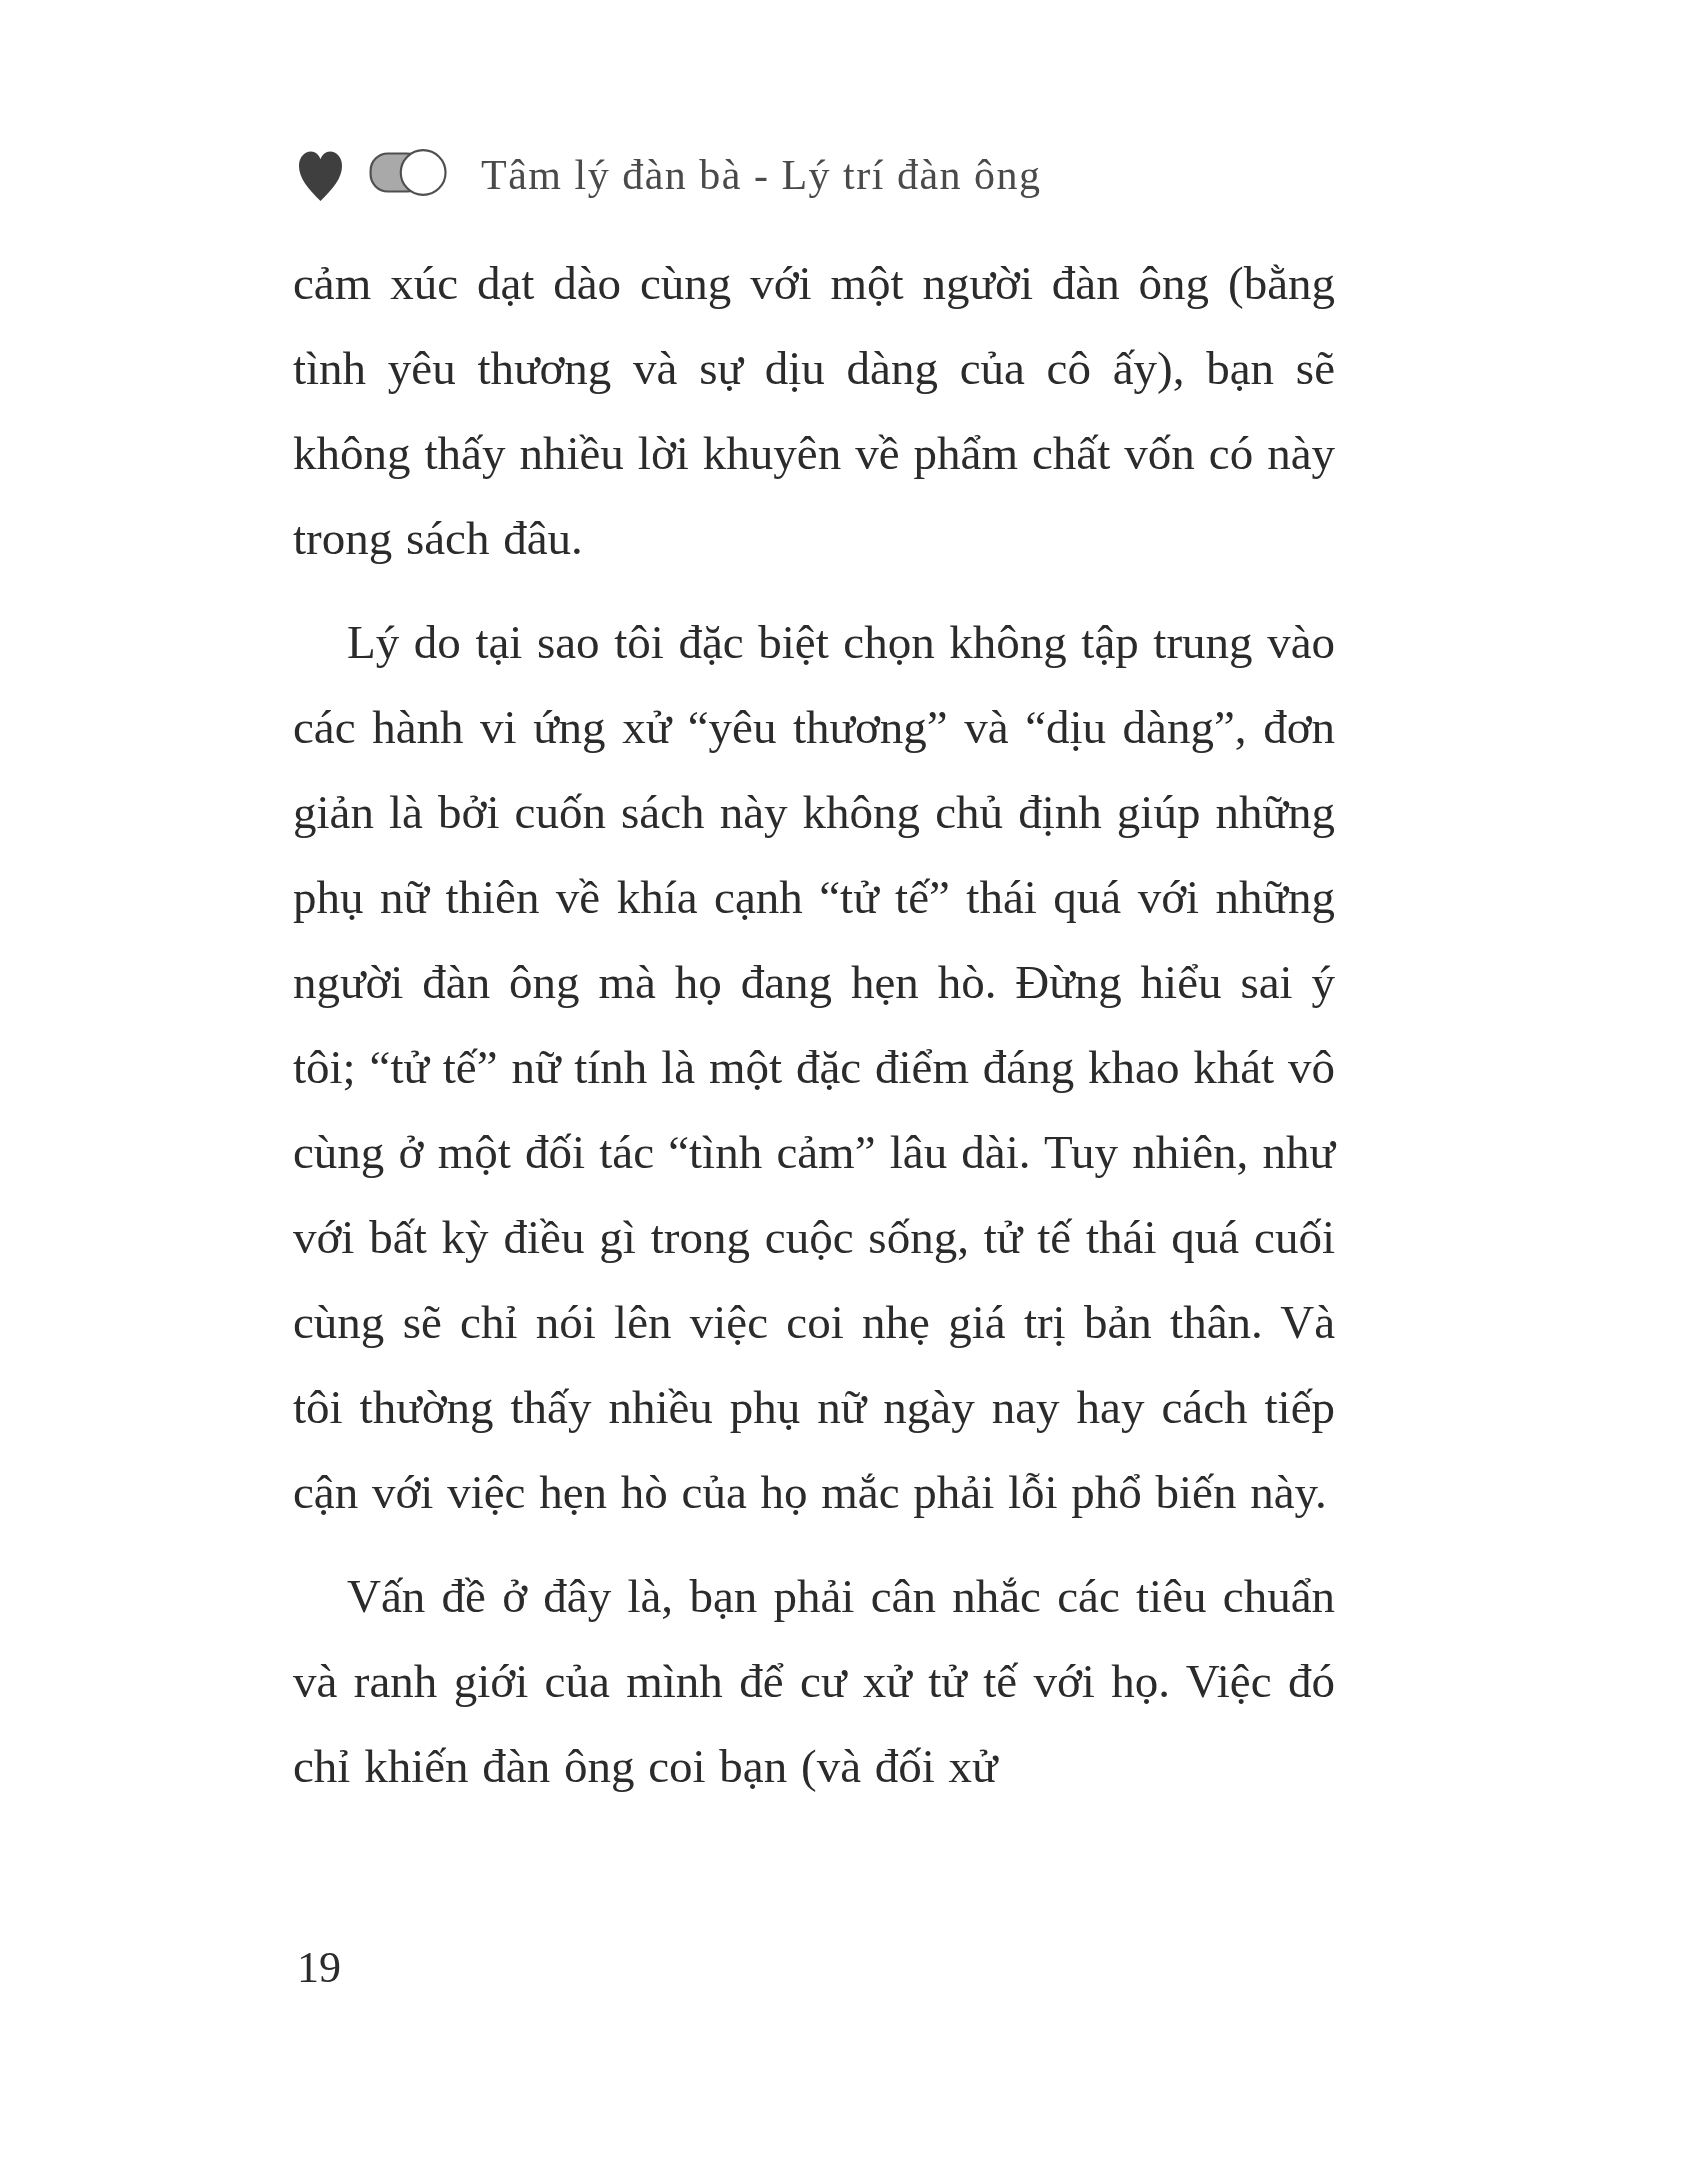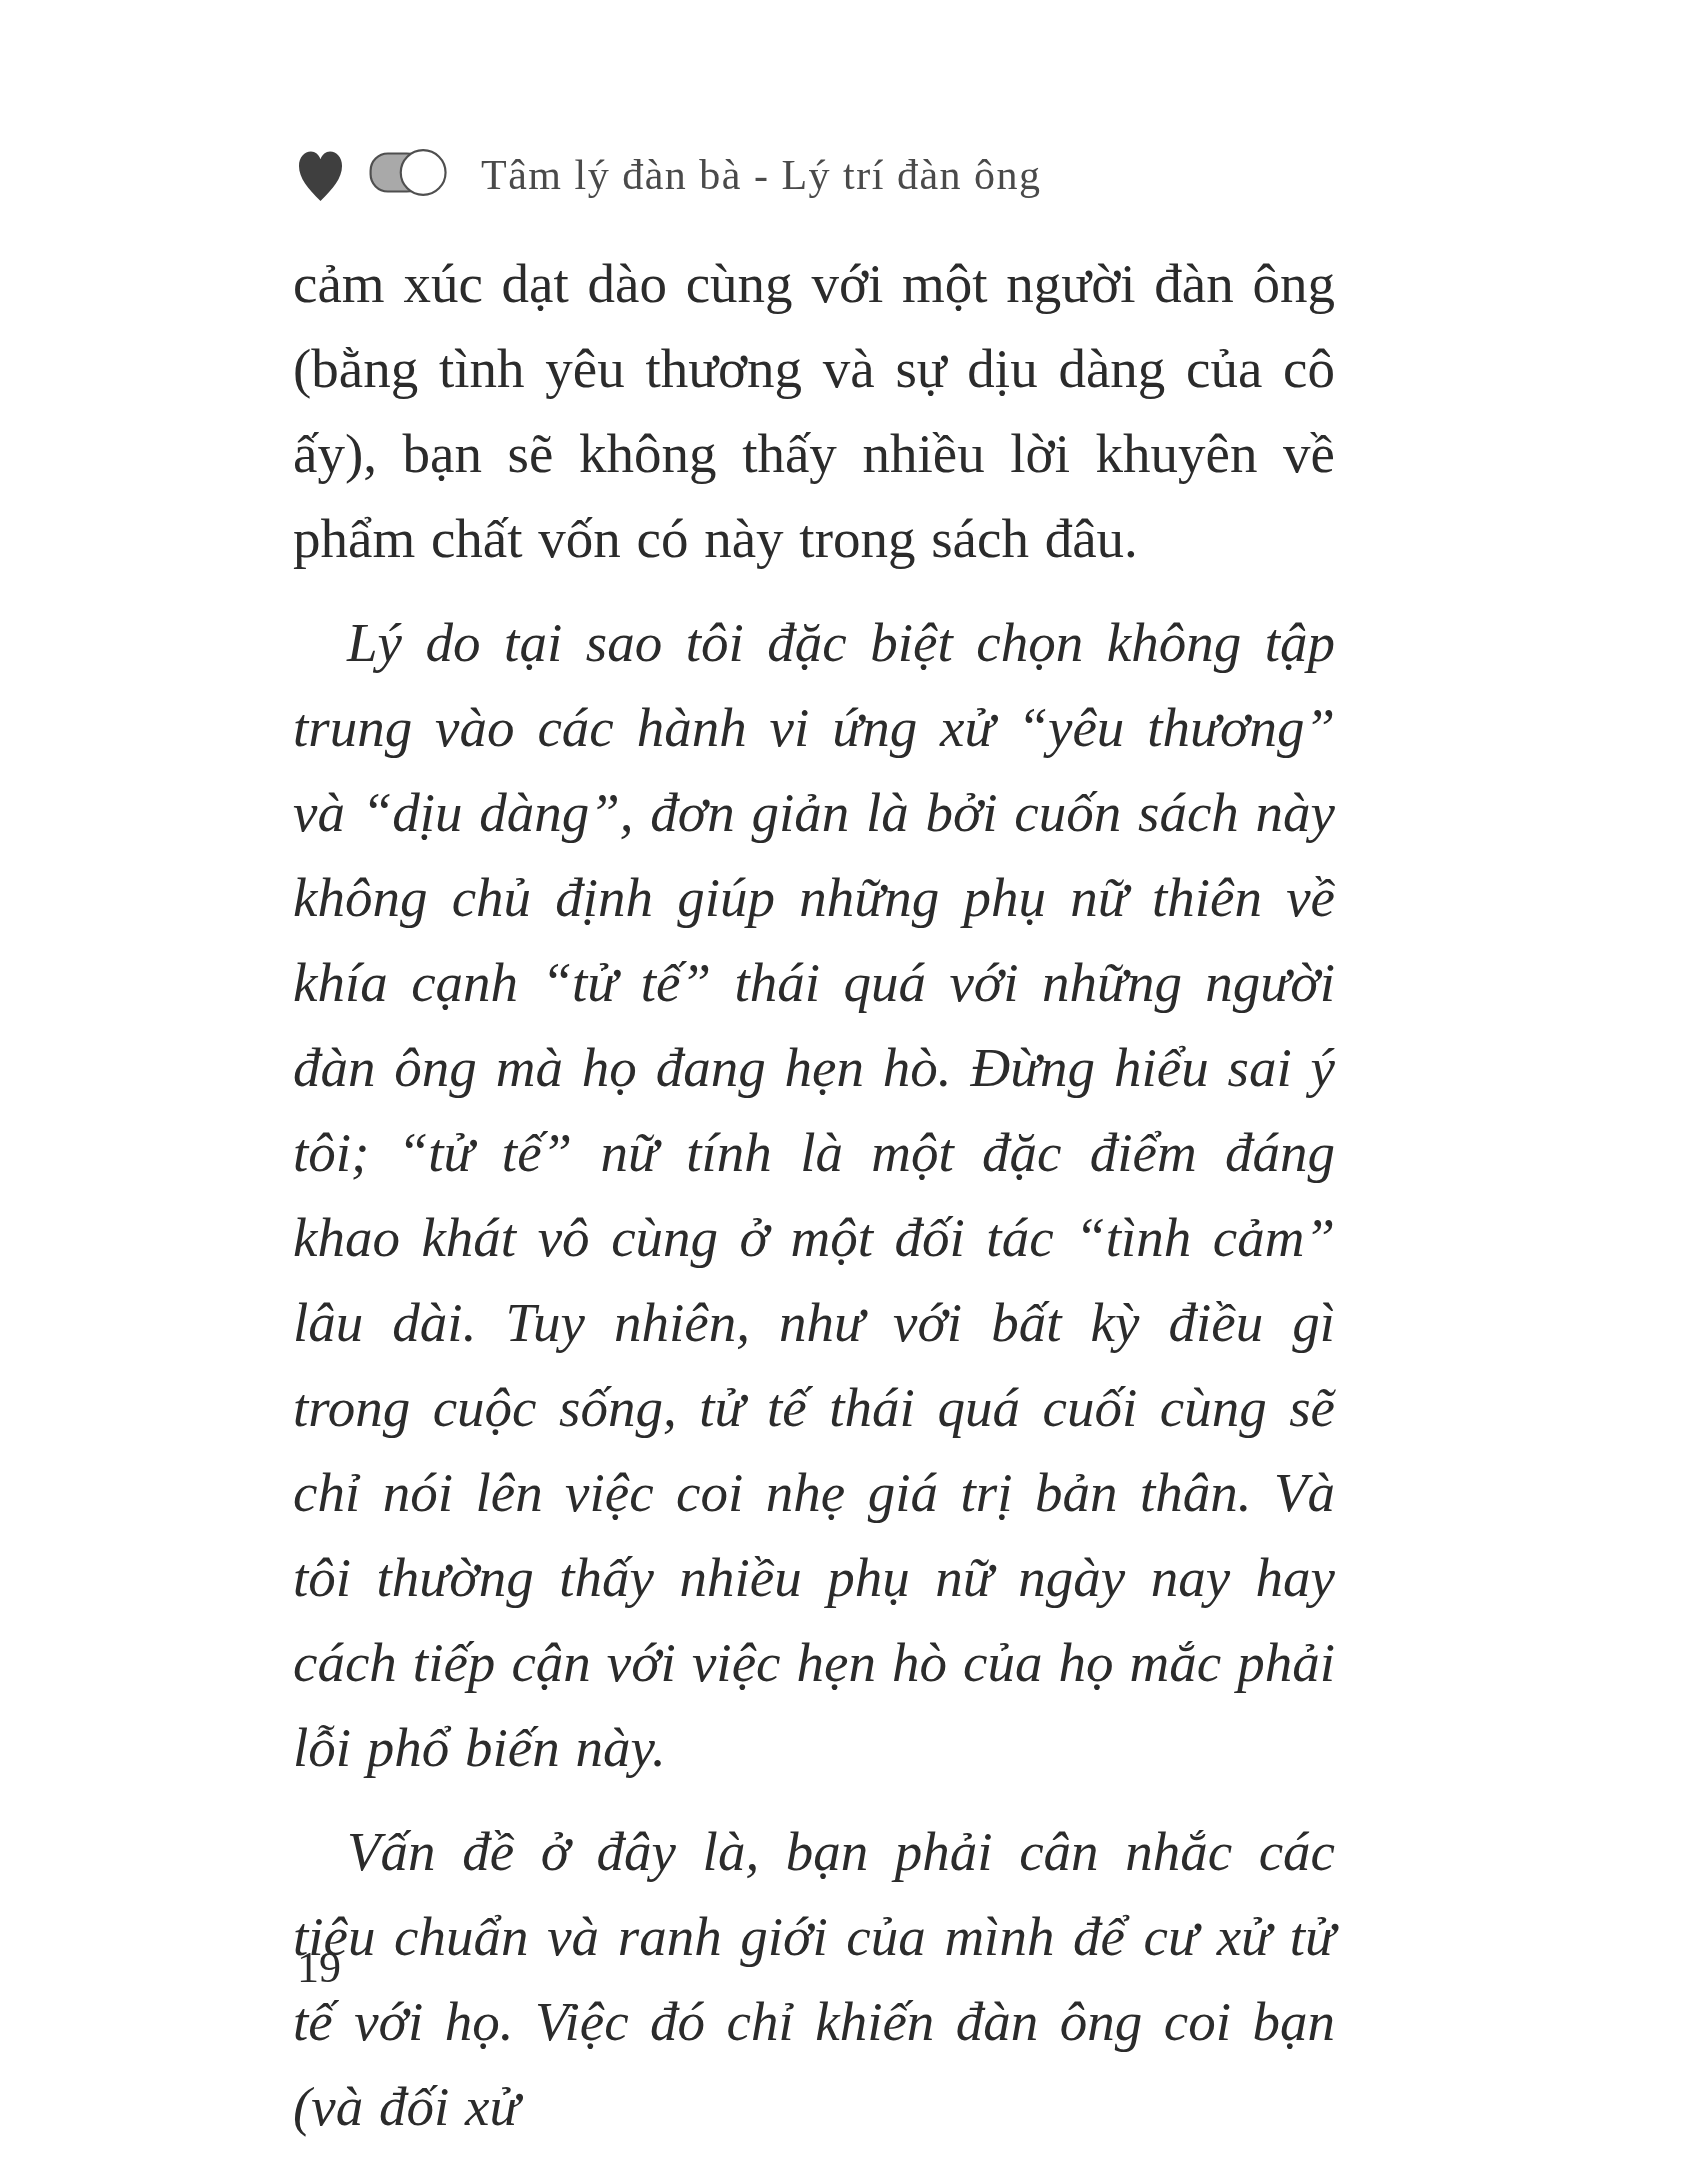--- a/index.html
+++ b/index.html
@@ -28,28 +28,28 @@
     line-height: 61px;
     color: var(--header-text, #4a4a4a);
     letter-spacing: 1.5px;
     white-space: nowrap;
   }
   .body-text {
     position: absolute;
     left: 293px;
     top: 241px;
     width: 1042px;
-    font-size: 55px;
+    font-size: 47px;
     line-height: 85px;
     color: var(--ink, #2b2b2b);
     text-align: justify;
     word-spacing: 2px;
   }
   .body-text p + p { margin-top: 19px; }
-  .body-text p.indent { text-indent: 54px; font-style: italic; }
+  .body-text p.indent { text-indent: 54px; }
   .page-number {
     position: absolute;
     left: 297px;
     top: 1942px;
     font-size: 44px;
     color: var(--ink, #2b2b2b);
   }
 </style>
 </head>
 <body>

